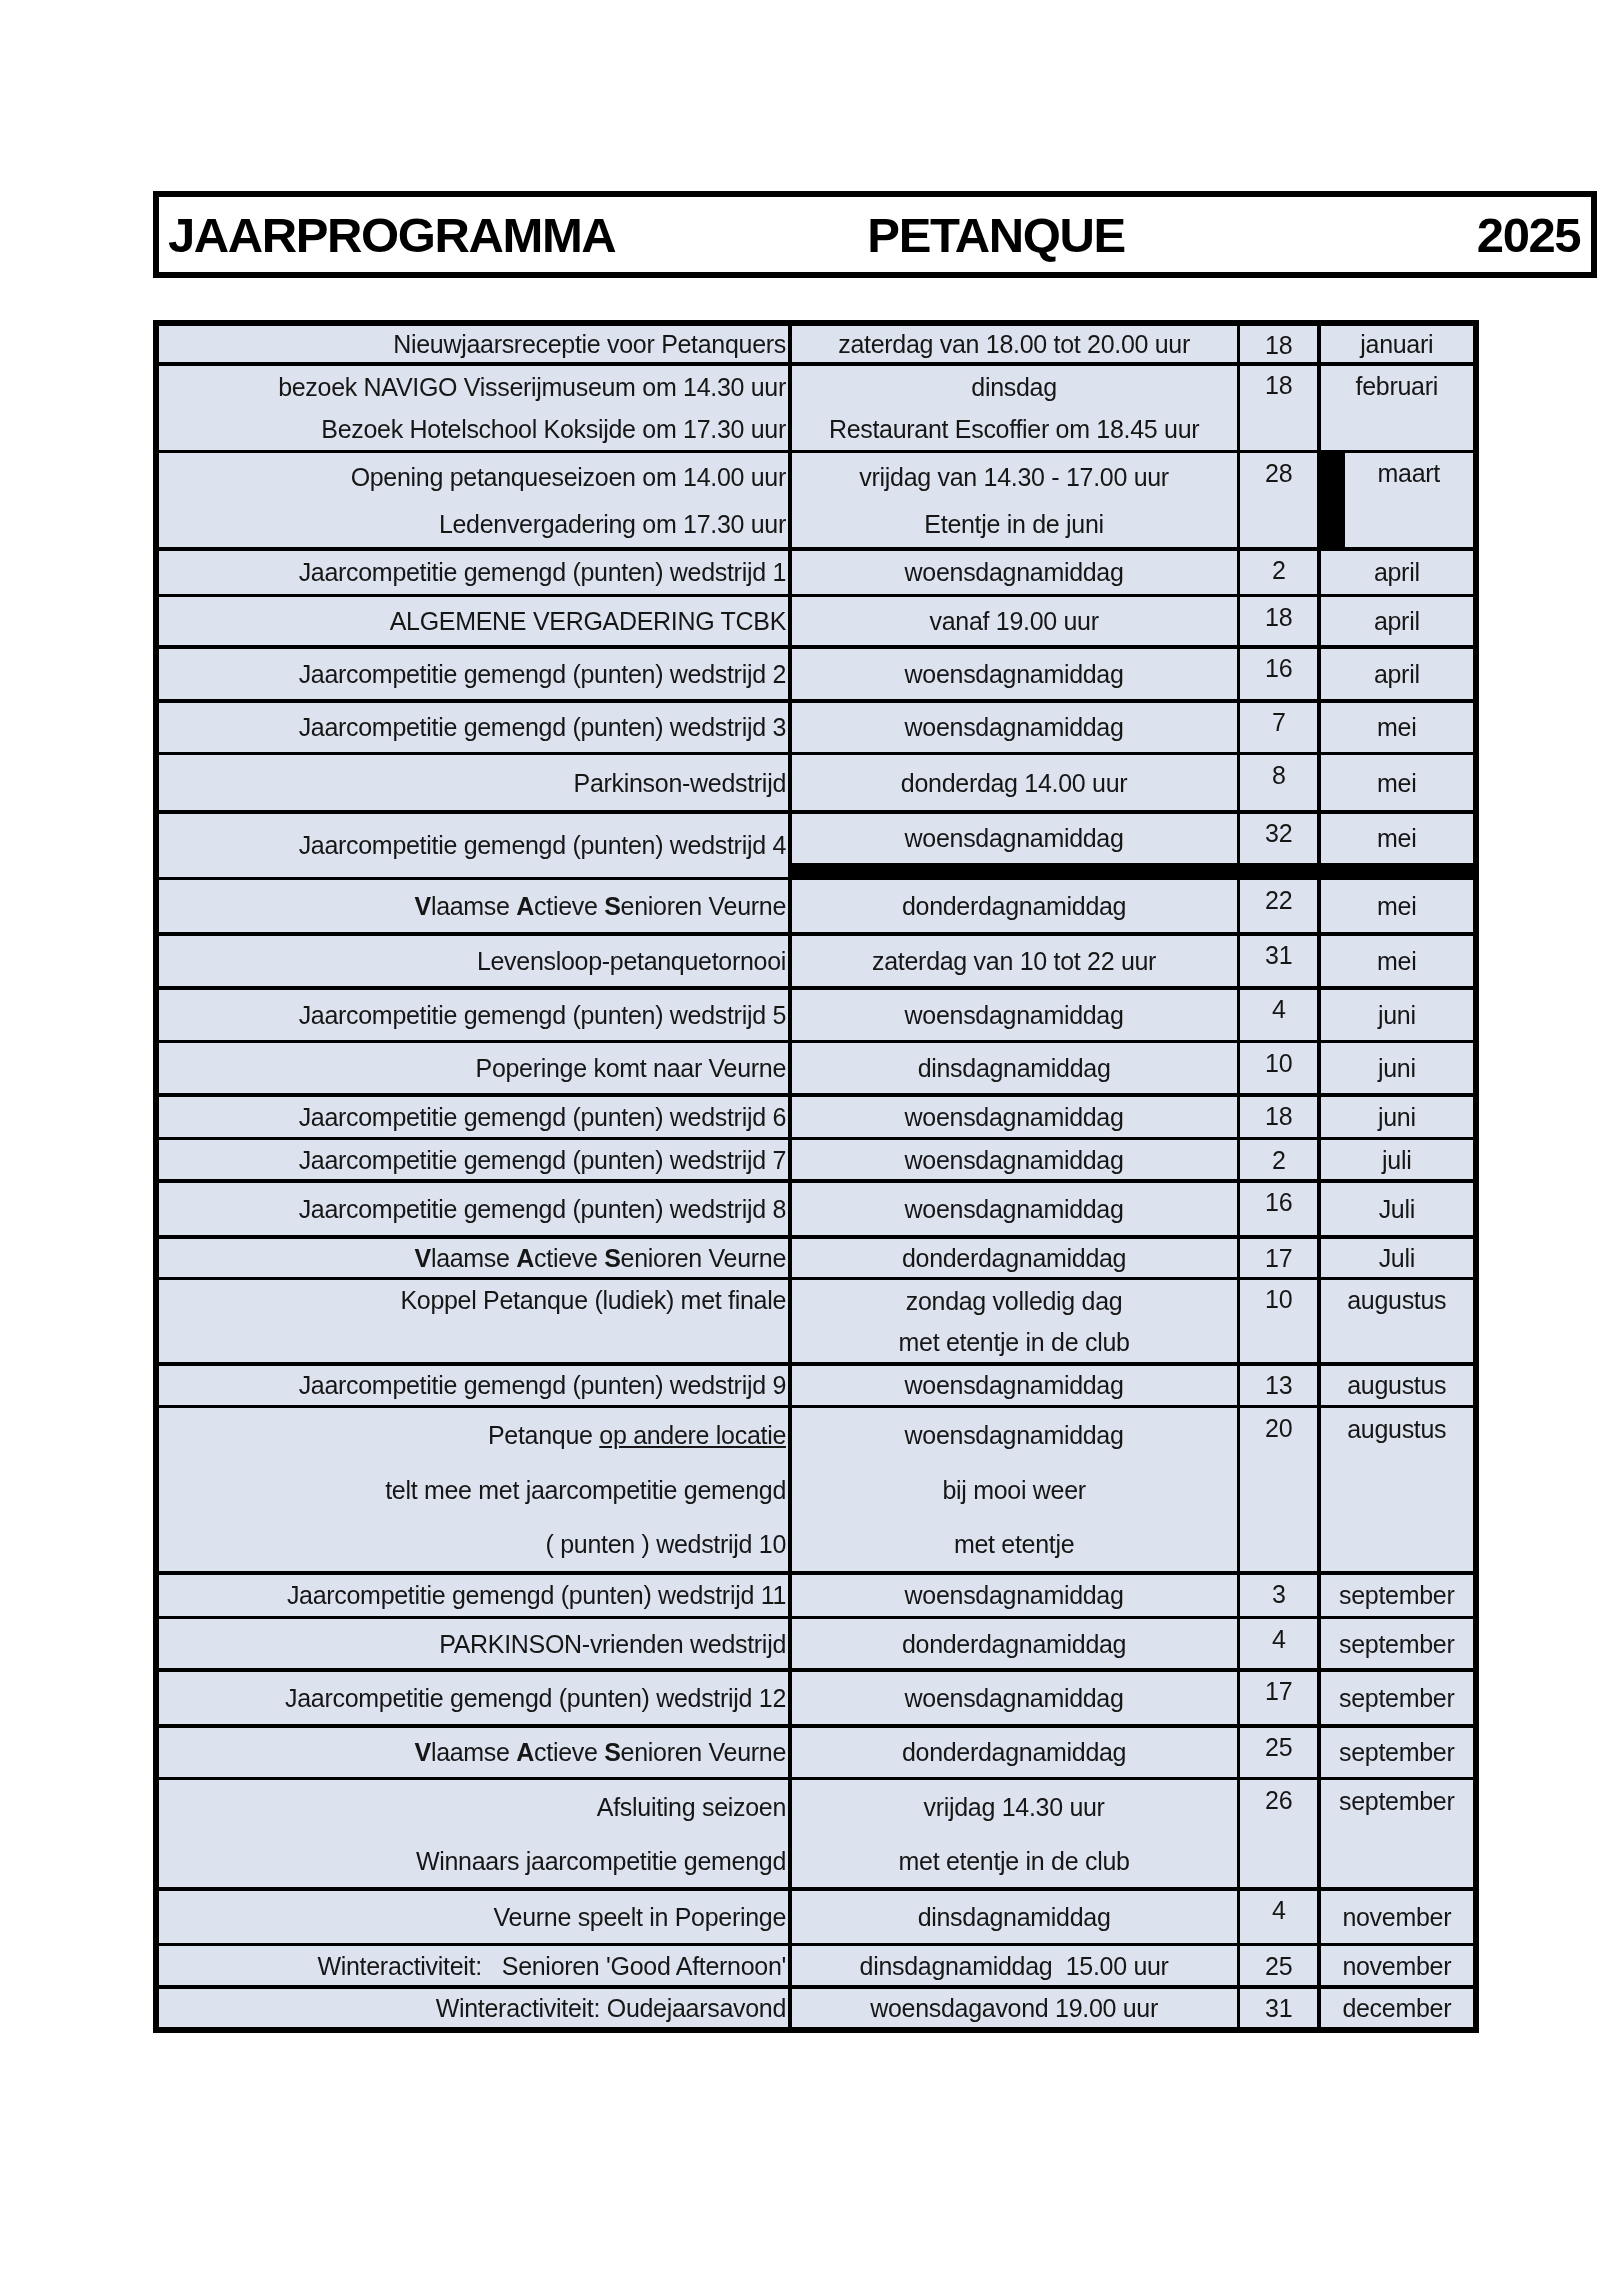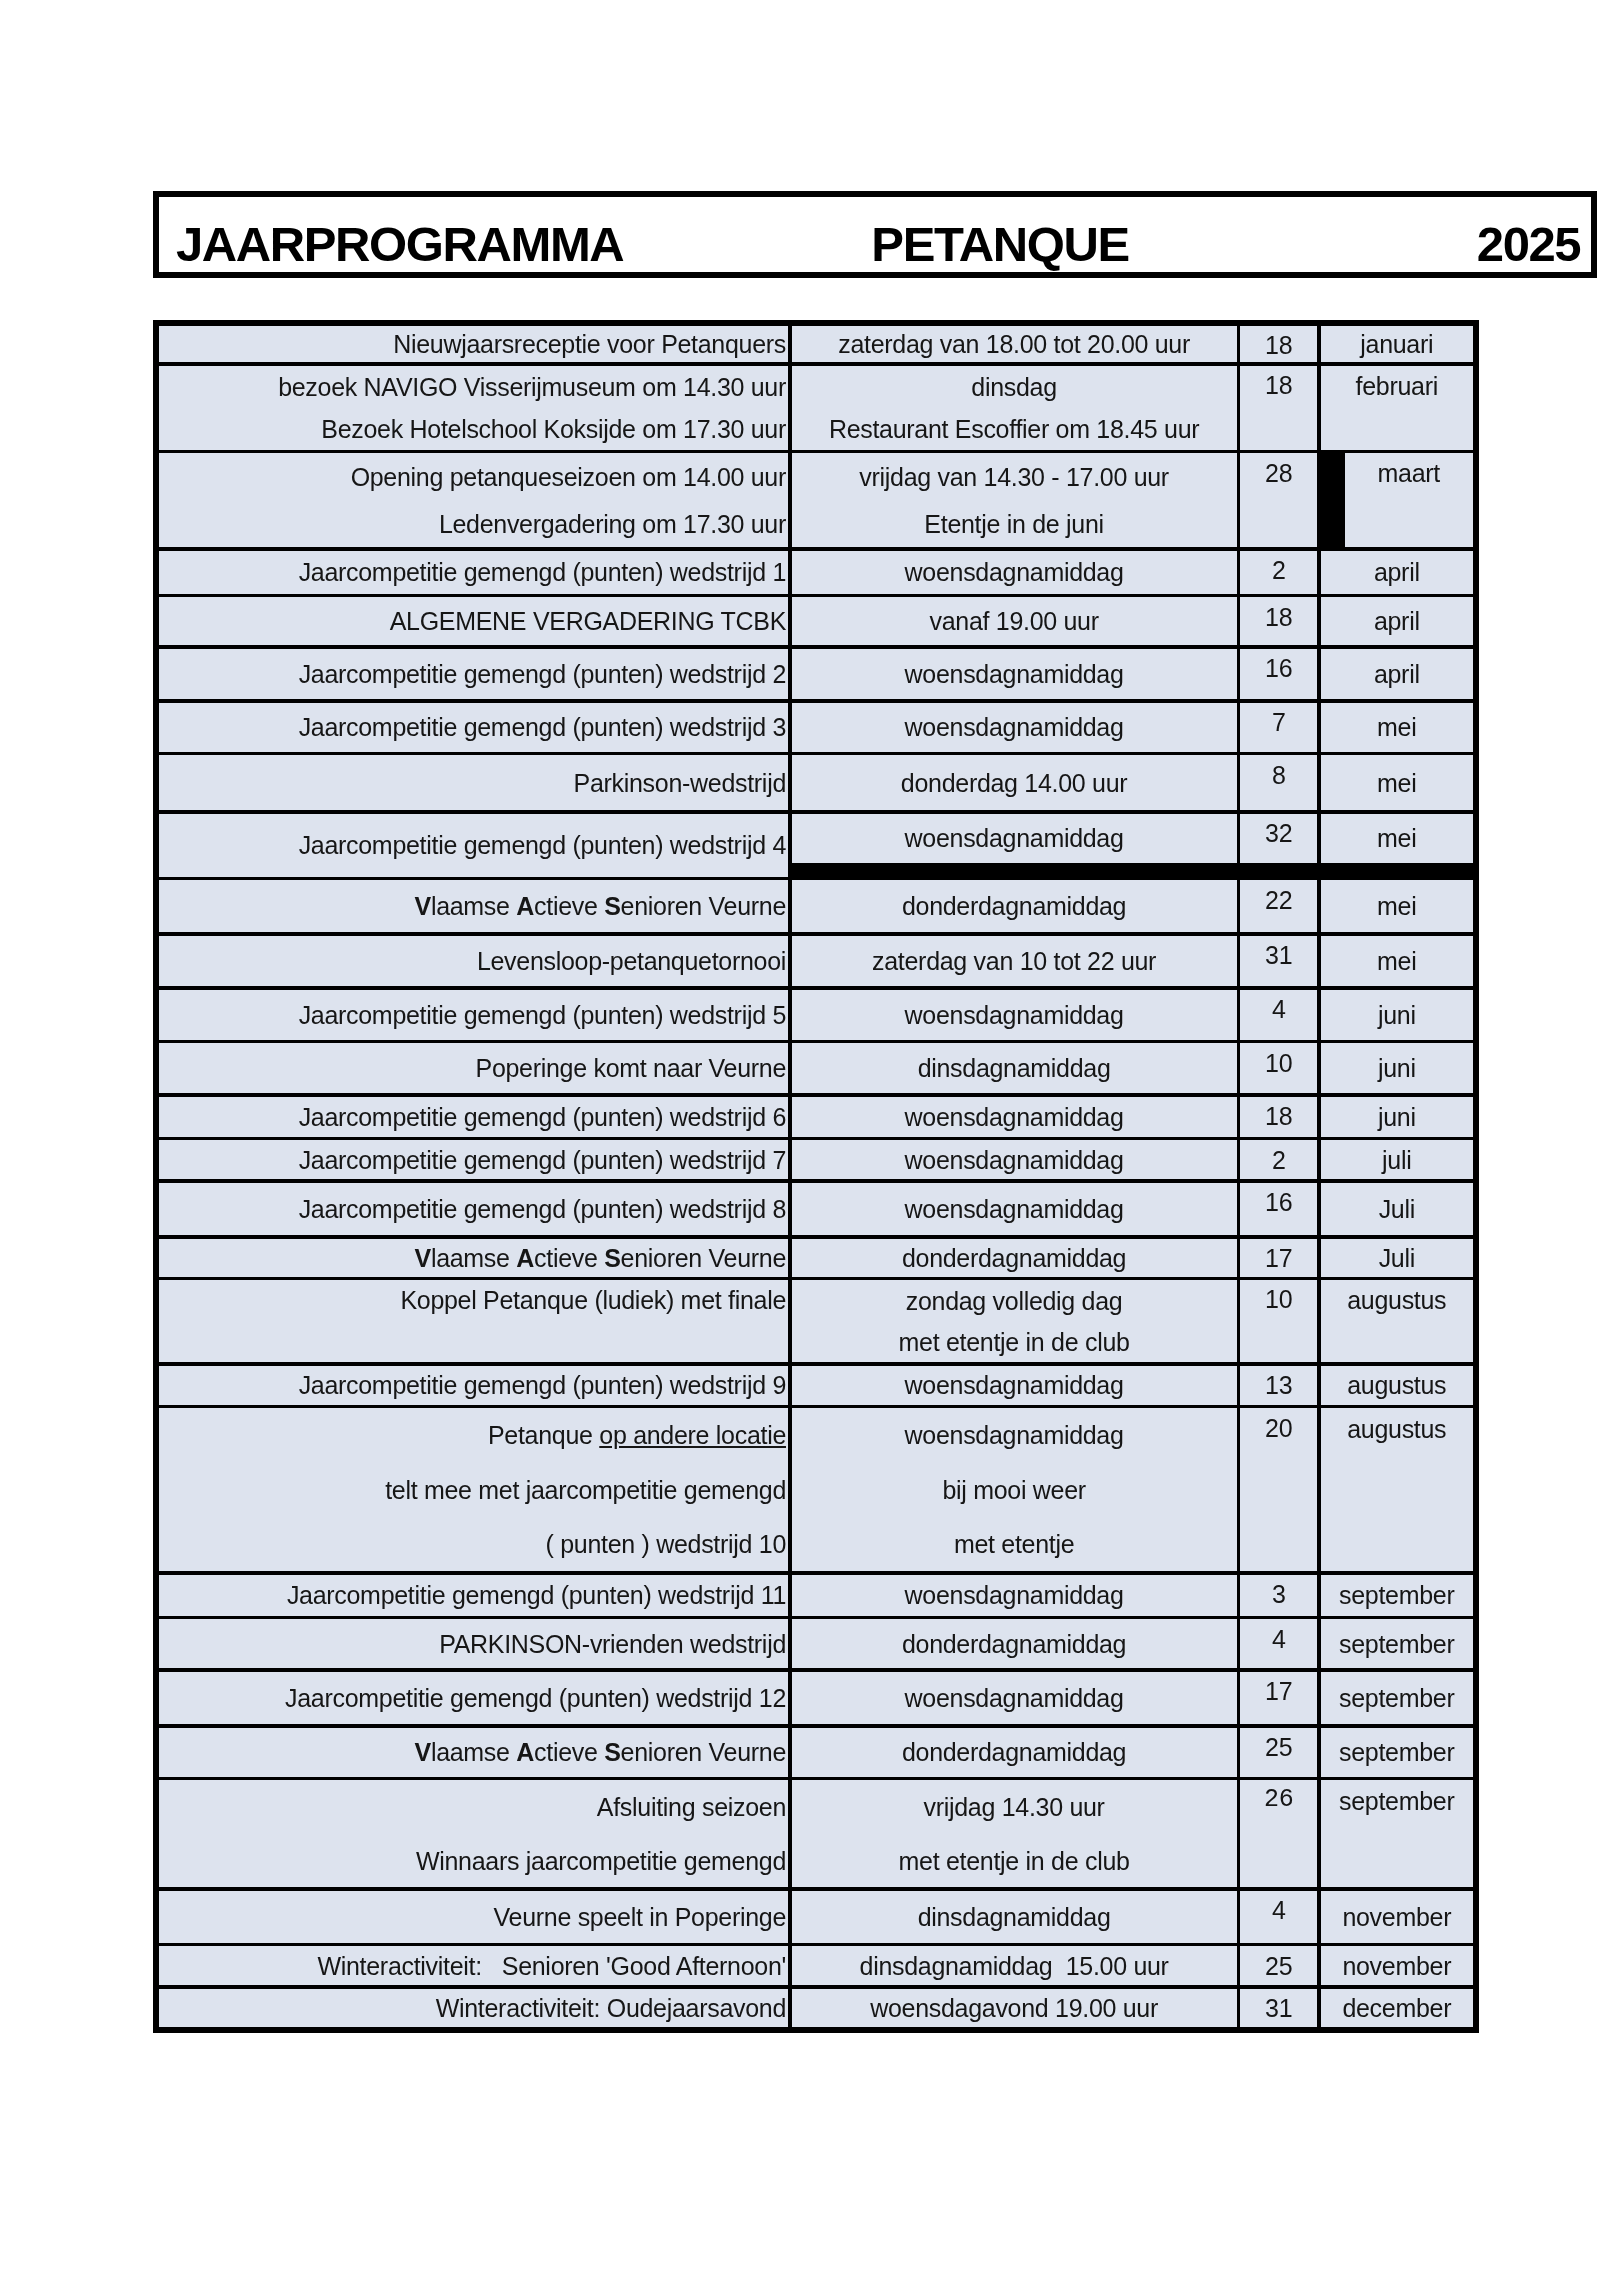--- a/index.html
+++ b/index.html
@@ -19,22 +19,21 @@
   .title-box {
     position: absolute;
     left: 153px;
     top: 191px;
     width: 1444px;
     height: 87px;
     box-sizing: border-box;
     border: 6.3px solid var(--border, #000);
     background: #ffffff;
     display: flex;
-    align-items: flex-end;
-    padding-left: 8px;
+    align-items: center;
   }
   .title-text {
     font-weight: bold;
     font-size: 49px;
     letter-spacing: -1.4px;
     white-space: pre;
     color: #000;
   }
   .title-left   { margin-left: 9px; }
   .title-center { flex: 1; text-align: center; position: relative; left: -50px; }
@@ -313,21 +312,21 @@
         <div class="line">25</div>
       </div><div class="cell month center" style="height: 49px;">
         <div class="line">september</div>
       </div></div>
     <div class="row"><div class="cell act spread" style="height: 107px;">
         <div class="line">Afsluiting seizoen</div>
         <div class="line">Winnaars jaarcompetitie gemengd</div>
       </div><div class="cell time spread" style="height: 107px;">
         <div class="line">vrijdag 14.30 uur</div>
         <div class="line">met etentje in de club</div>
-      </div><div class="cell day daytop" style="height: 107px; font-family: Liberation Mono, monospace;">
+      </div><div class="cell day daytop" style="height: 107px;">
         <div class="line">26</div>
       </div><div class="cell month top" style="height: 107px;">
         <div class="line">september</div>
       </div></div>
     <div class="row"><div class="cell act center" style="height: 52px;">
         <div class="line">Veurne speelt in Poperinge</div>
       </div><div class="cell time center" style="height: 52px;">
         <div class="line">dinsdagnamiddag</div>
       </div><div class="cell day daytop" style="height: 52px;">
         <div class="line">4</div>

